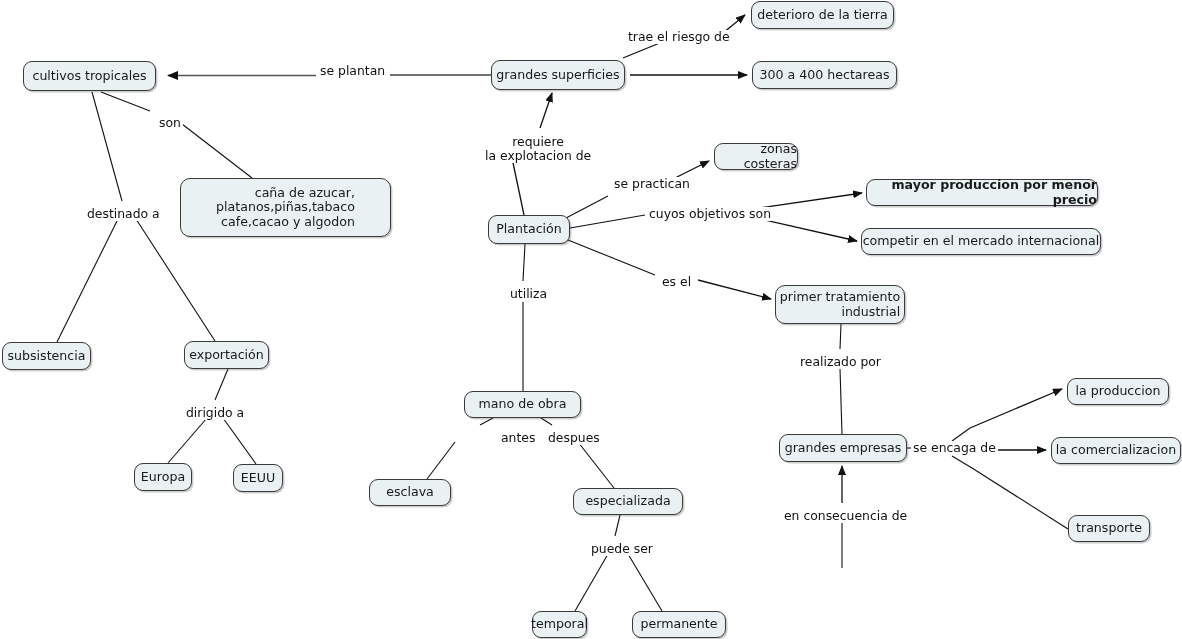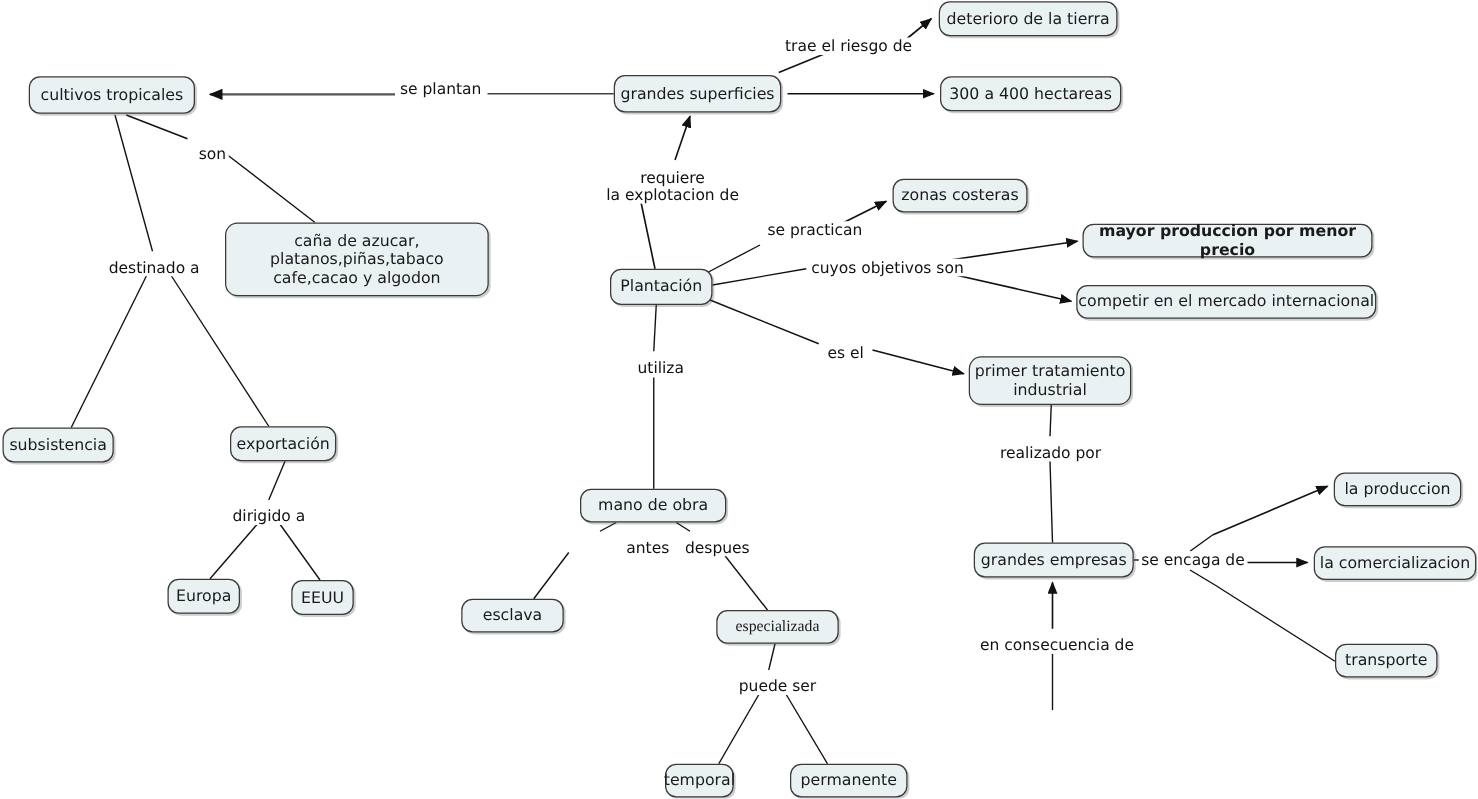--- a/index.html
+++ b/index.html
@@ -28,21 +28,21 @@
     box-sizing: border-box;
     background: #e9f1f3;
     border: 1.3px solid #3a3a3a;
     border-radius: 9px;
     color: #1a1a1a;
     font-size: 12.6px;
     line-height: 14.5px;
     display: flex;
     align-items: center;
     justify-content: center;
-    text-align: center;
+    text-align: right;
     padding: 2px 0;
     box-shadow: 1.5px 1.5px 0 rgba(90,90,90,0.30);
     white-space: pre-line;
   }
   .node.multi {
     border-radius: 10px;
   }
   .edge-label {
     position: absolute;
     font-size: 12.4px;
@@ -135,21 +135,21 @@
   <div class="node" style="left:751px; top:1px; width:143px; height:28px;">deterioro de la tierra</div>
 
   <div class="node" style="left:752px; top:61px; width:145px; height:28px;">300 a 400 hectareas</div>
 
   <div class="node multi" style="left:180px; top:178px; width:211px; height:59px;">caña de azucar,
 platanos,piñas,tabaco
 cafe,cacao y algodon</div>
 
   <div class="node" style="left:488px; top:215px; width:82px; height:29px;">Plantación</div>
 
-  <div class="node" style="left:714px; top:143px; width:108px; height:27px;">zonas costeras</div>
+  <div class="node" style="left:714px; top:143px; width:84px; height:27px;">zonas costeras</div>
 
   <div class="node" style="left:866px; top:179px; width:232px; height:27px;font-weight:bold;">mayor produccion por menor precio</div>
 
   <div class="node" style="left:861px; top:228px; width:240px; height:27px;">competir en el mercado internacional</div>
 
   <div class="node multi" style="left:775px; top:285px; width:130px; height:39px;">primer tratamiento
 industrial</div>
 
   <div class="node" style="left:2px; top:342px; width:89px; height:28px;">subsistencia</div>
 
@@ -162,21 +162,21 @@
   <div class="node" style="left:1067px; top:378px; width:102px; height:27px;">la produccion</div>
 
   <div class="node" style="left:1051px; top:437px; width:130px; height:27px;">la comercializacion</div>
 
   <div class="node" style="left:134px; top:463px; width:58px; height:28px;">Europa</div>
 
   <div class="node" style="left:233px; top:464px; width:50px; height:28px;">EEUU</div>
 
   <div class="node" style="left:369px; top:479px; width:82px; height:27px;">esclava</div>
 
-  <div class="node" style="left:573px; top:488px; width:98px; height:27px;font-family:Liberation Serif, serif;">especializada</div>
+  <div class="node" style="left:573px; top:488px; width:110px; height:27px;">especializada</div>
 
   <div class="node" style="left:1068px; top:515px; width:82px; height:27px;">transporte</div>
 
 
   <div class="node" style="left:532px; top:611px; width:55px; height:27px;">temporal</div>
 
   <div class="node" style="left:632px; top:611px; width:94px; height:27px;">permanente</div>
 
   <div class="edge-label" style="left:318px; top:64px;">se plantan</div>
 

